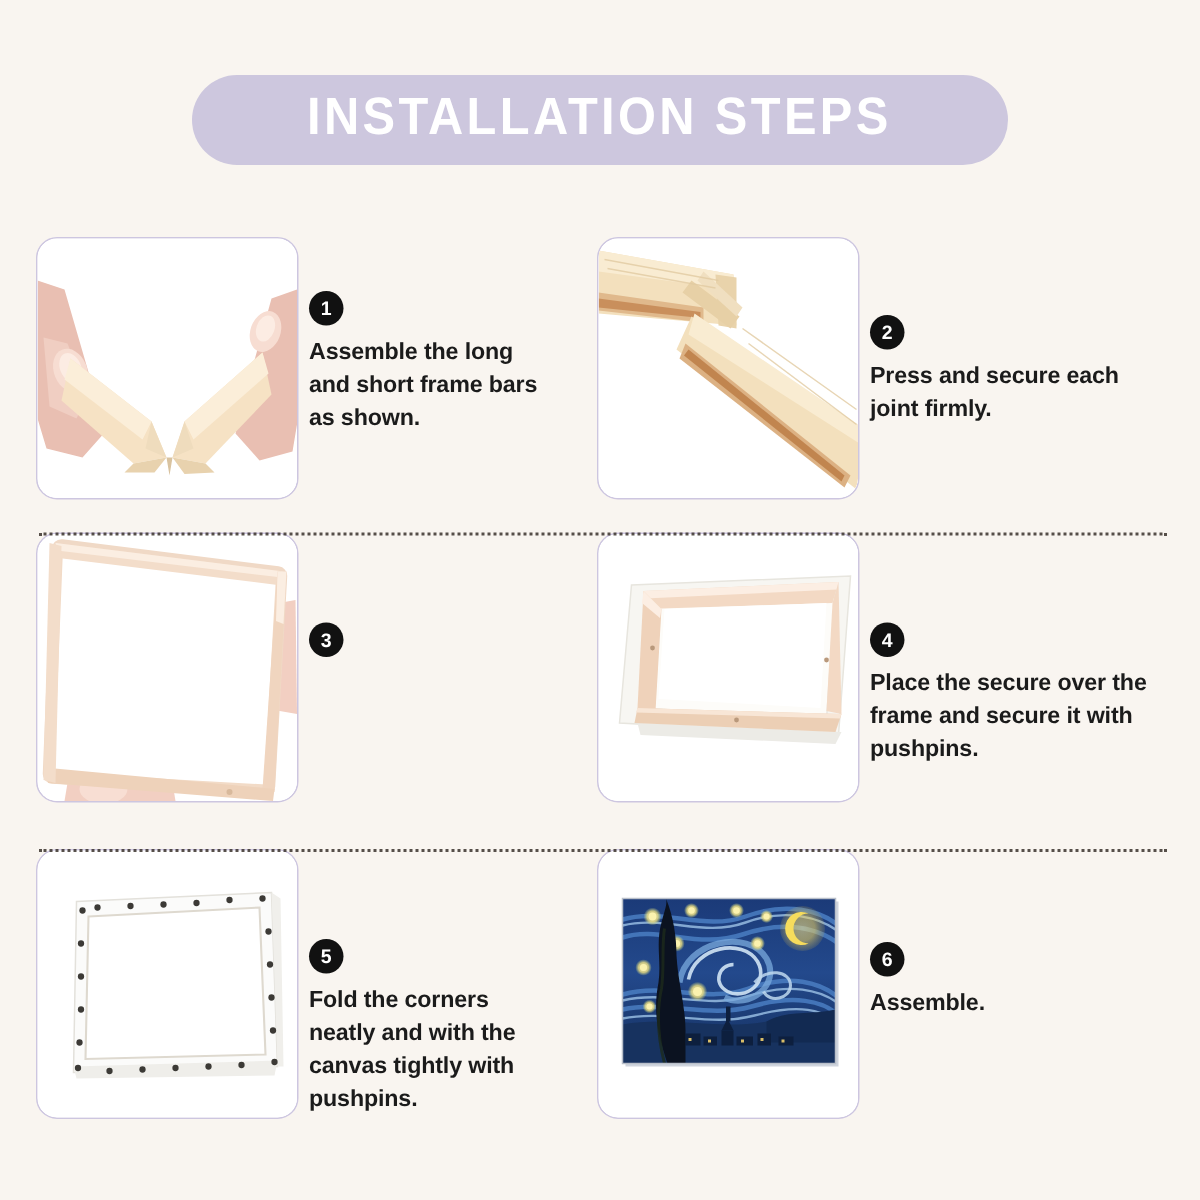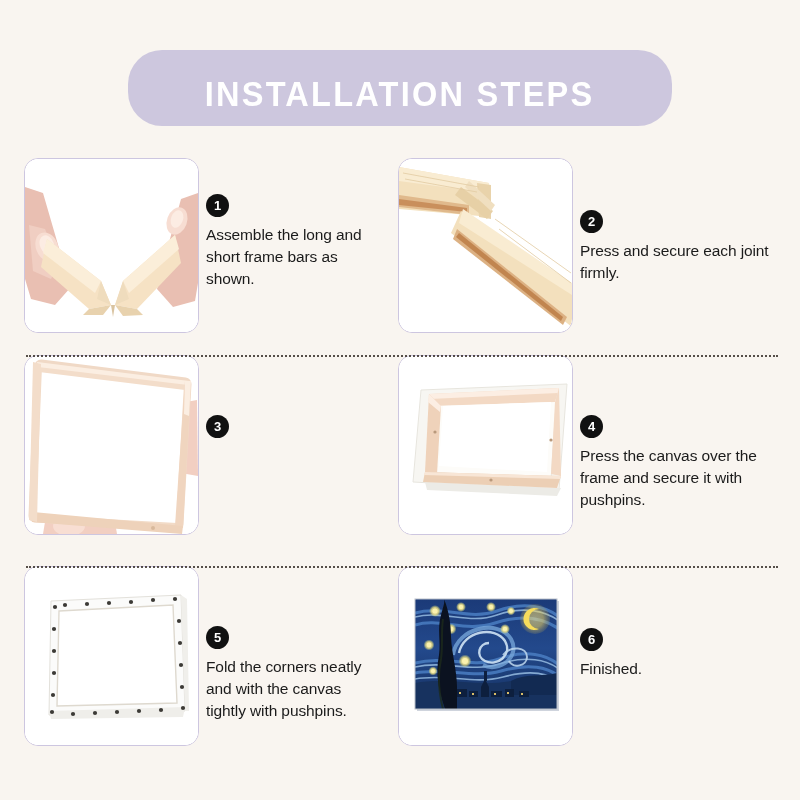--- a/index.html
+++ b/index.html
@@ -25,21 +25,21 @@
     position: absolute;
     top: 50px;
     left: 0;
     width: 800px;
     display: flex;
     justify-content: center;
   }
   .header-pill {
     background: #cdc7de;
     border-radius: 34px;
-    padding: 26px 62px 15px 62px;
+    padding: 10px 62px 15px 62px;
     display: flex;
     align-items: center;
     justify-content: center;
   }
   .header-title {
     color: #ffffff;
     font-family: "Liberation Sans", sans-serif;
     font-size: 35px;
     font-weight: bold;
     letter-spacing: 2.4px;
@@ -119,20 +119,21 @@
     justify-content: center;
     line-height: 1;
     margin-bottom: 7px;
   }
   .cap-text {
     color: #1b1b1b;
     font-family: "Liberation Sans", sans-serif;
     font-size: 15.5px;
     line-height: 1.42;
     letter-spacing: -0.1px;
+    font-weight: bold;
   }
 
   
   .divider {
     position: absolute;
     left: 26px;
     width: 752px;
     height: 0;
     border-top: 2px dotted #3a332c;
     opacity: 0.85;
@@ -293,21 +294,21 @@
               <path d="M44 50 L152 46 L148 116 L40 110 Z" fill="#ffffff"></path>
 
               <circle cx="36" cy="76" r="1.6" fill="#b9997c"></circle>
               <circle cx="152" cy="84" r="1.6" fill="#b9997c"></circle>
               <circle cx="92" cy="124" r="1.6" fill="#b9997c"></circle>
             </svg>
           </div>
         </div>
         <div class="caption caption-w2 cap-lower">
           <div class="badge">4</div>
-          <div class="cap-text">Press the canvas over the frame and secure it with pushpins.</div>
+          <div class="cap-text">Place the secure over the frame and secure it with pushpins.</div>
         </div>
       </div>
     </div>
 
     <div class="step-row row-3">
 
       <div class="step-cell cell-left">
         <div class="photo-card card-md">
           <div class="photo-inner">
             <svg class="art" viewBox="0 0 173 178" preserveAspectRatio="xMidYMid slice">
@@ -451,21 +452,21 @@
 
                 <path d="M46 142 C40 124, 36 108, 40 88 C42 74, 38 62, 42 48 C44 40, 46 36, 45 32 C50 44, 52 58, 52 70 C53 88, 58 104, 58 120 C58 130, 58 136, 58 142 Z" fill="#0b1220"></path>
                 <path d="M44 142 C40 126, 38 110, 42 92 C44 78, 42 64, 44 52" fill="none" stroke="#1d2b1c" stroke-width="2" opacity="0.8"></path>
               </g>
               <rect x="16" y="32" width="142" height="110" fill="none" stroke="#b9bfc9" stroke-width="1"></rect>
             </svg>
           </div>
         </div>
         <div class="caption caption-w2 cap-six">
           <div class="badge">6</div>
-          <div class="cap-text">Finished.</div>
+          <div class="cap-text">Assemble.</div>
         </div>
       </div>
     </div>
   </div>
 
   <div class="divider divider-1"></div>
   <div class="divider divider-2"></div>
 
 </div>
 

